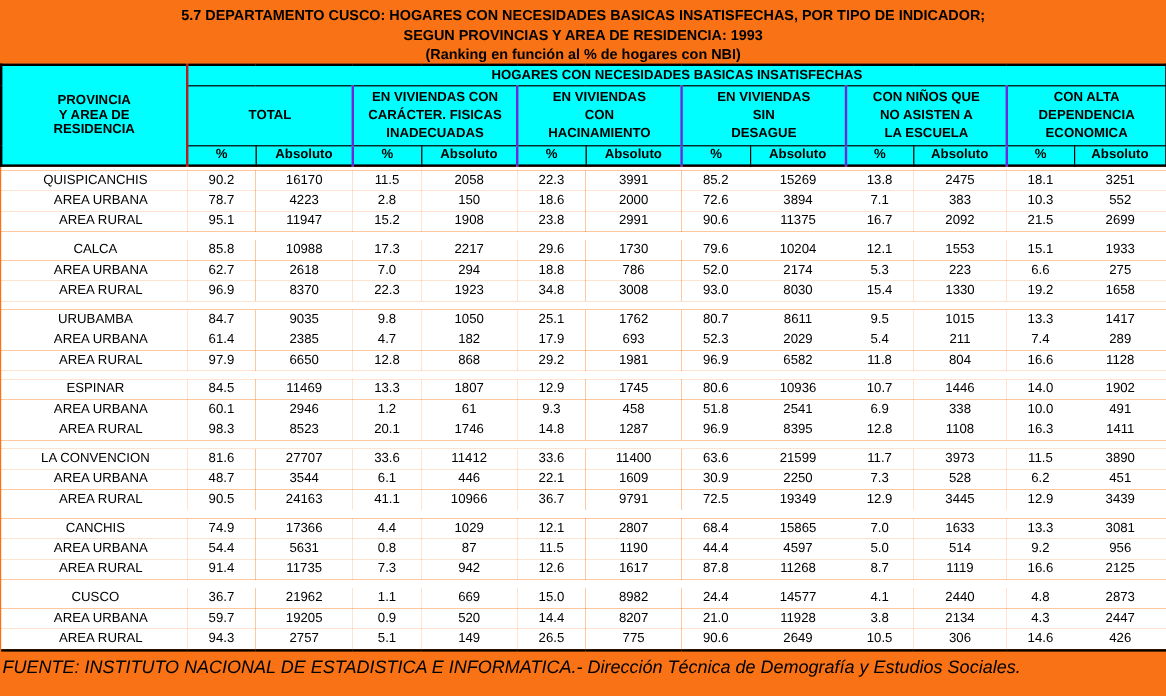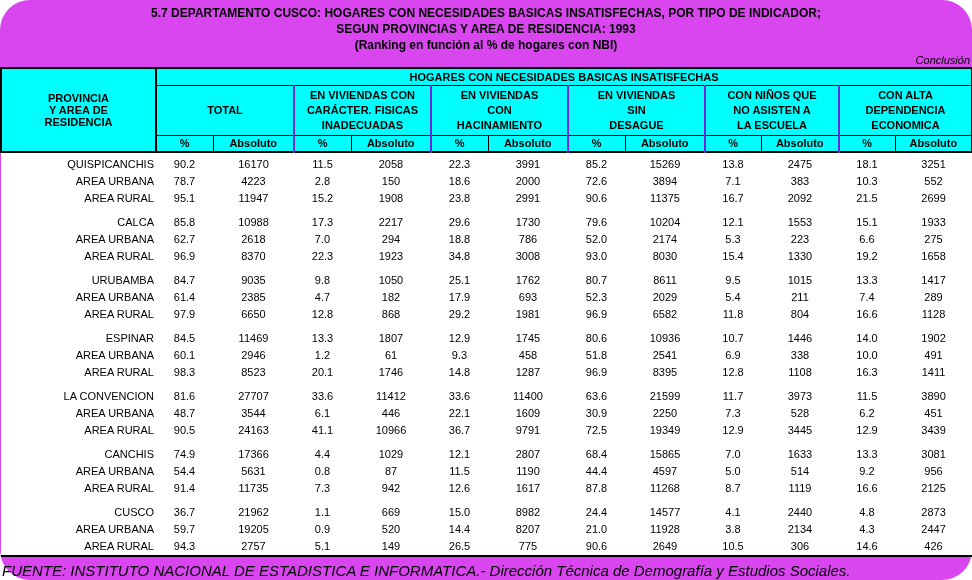--- a/index.html
+++ b/index.html
@@ -2,74 +2,73 @@
 <html><head>
 <meta charset="utf-8">
 <style>
   * { box-sizing: border-box; }
   html, body { margin: 0; padding: 0; background: #ffffff; }
   body {
     width: 972px; height: 580px; overflow: hidden;
     font-family: "Liberation Sans", sans-serif;
     color: #000;
   }
-  .page { position: relative; width: 972px; height: 580px; background: #d946ef; border-radius: 30px; }
+  .page { position: relative; width: 972px; height: 580px; background: #f97316; }
 
   .titles { text-align: center; font-weight: bold; font-size: 12px; line-height: 16px; padding-top: 5px; }
 
   .conclusion {
     text-align: right; font-style: italic; font-size: 11px;
     padding-right: 2px; margin-top: 1px; margin-bottom: 1px;
   }
 
   table.nbi { border-collapse: collapse; table-layout: fixed; width: 971px; margin-left: 0; }
 
   thead { border: 2px solid #000; }
   thead th {
     background: #00FFFF;
     border: 1px solid #000;
     font-size: 11px; font-weight: bold;
     text-align: center; vertical-align: middle;
     white-space: pre-line; padding: 1px 2px;
   }
-  th.col0 { border-right: 2px solid #000000; }
+  th.col0 { border-right: 2px solid #b91c1c; }
   th.span-top { height: 17px; }
   th.grp { height: 50px; line-height: 15px; }
   th.subh { height: 17px; }
   thead th.gs { border-left: 2px solid #6d28d9; }
 
   tbody { border-bottom: 2px solid #000; }
   tbody td {
     border: none; background: #fff;
     font-size: 11px; height: 17px; line-height: 17px;
     text-align: center; padding: 0 2px;
     white-space: nowrap; overflow: hidden;
   }
-  tbody td.lbl { text-align: right; padding-left: 4px; }
+  tbody td.lbl { text-align: center; padding-left: 4px; }
   tr.sub td.lbl { padding-left: 13px; margin-top: 24px; }
   tr.gap td { height: 7px; line-height: 7px; }
   tr.gap.first td { height: 4px; line-height: 4px; }
 
   .source {
     font-style: italic; font-size: 15px;
     padding: 5px 2px 0 2px;
   }
 </style>
 </head>
 <body>
 
 <div class="page">
 
   <div class="titles">
     <div>5.7  DEPARTAMENTO CUSCO: HOGARES CON NECESIDADES BASICAS INSATISFECHAS, POR TIPO DE INDICADOR;</div>
     <div>SEGUN PROVINCIAS Y AREA DE RESIDENCIA: 1993</div>
     <div>(Ranking en función al % de hogares con NBI)</div>
   </div>
 
-  <div class="conclusion">Conclusión</div>
 
   <table class="nbi">
     <colgroup>
       <col style="width:155px">
       <col style="width:57px">
         <col style="width:81px">
       <col style="width:57px">
         <col style="width:80px">
       <col style="width:57px">
         <col style="width:80px">

